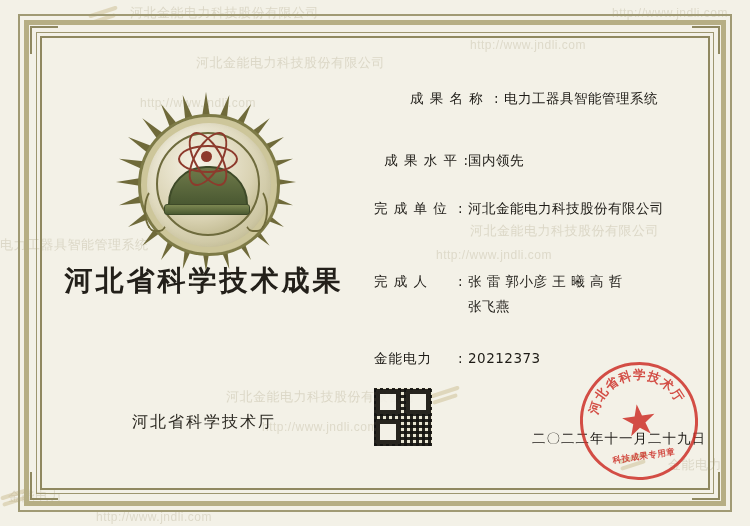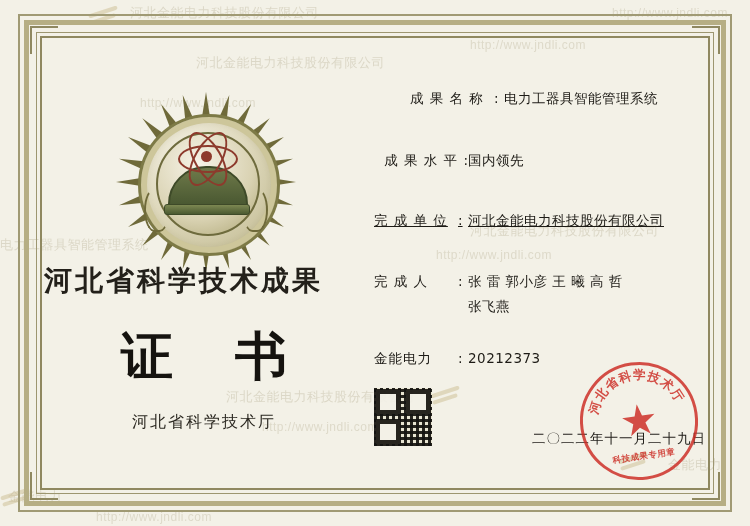--- a/index.html
+++ b/index.html
@@ -179,20 +179,21 @@
     border-right-color: transparent;
     border-top-color: transparent;
   }
   .emblem .wheat-l { left: 28px; }
   .emblem .wheat-r { right: 28px; transform: scaleX(-1); }
 
   .province-title {
     position: absolute;
     left: 0; right: 0;
     top: 222px;
+    text-align: center;
     font-family: "DejaVu Serif", "Liberation Serif", serif;
     font-weight: bold;
     font-size: 28px;
     letter-spacing: 3px;
     color: #23201a;
   }
   .zhengshu {
     position: absolute;
     left: 0; right: 0;
     top: 282px;
@@ -235,21 +236,21 @@
     flex: none;
     letter-spacing: 1px;
     white-space: nowrap;
   }
   .field .colon { width: 10px; flex: none; }
   .field .value { letter-spacing: .5px; }
   .field .value.second-line { margin-top: 7px; display: block; }
 
   .f-name   { top: 50px; margin-left: 36px; }
   .f-level  { top: 112px; text-align: right; }
-  .f-unit   { top: 172px; text-decoration: underline; }
+  .f-unit   { top: 160px; }
   .f-people { top: 233px; justify-content: center; }
   .f-reg    { top: 310px; }
 
   
   .qr {
     position: absolute;
     left: 0;
     top: 348px;
     width: 58px;
     height: 58px;
@@ -416,21 +417,20 @@
         <div class="dome-base"></div>
         <div class="atom">
           <span class="orb"></span>
           <span class="orb r1"></span>
           <span class="orb r2"></span>
           <span class="nucleus"></span>
         </div>
       </div>
 
       <div class="province-title">河北省科学技术成果</div>
-      <div class="zhengshu">证 书</div>
       <div class="issuer">河北省科学技术厅</div>
     </div>
 
     <div class="right-col">
 
       <div class="field f-name">
         <span class="label">成 果 名 称</span>
         <span class="colon">:</span>
         <span class="value">电力工器具智能管理系统</span>
       </div>

